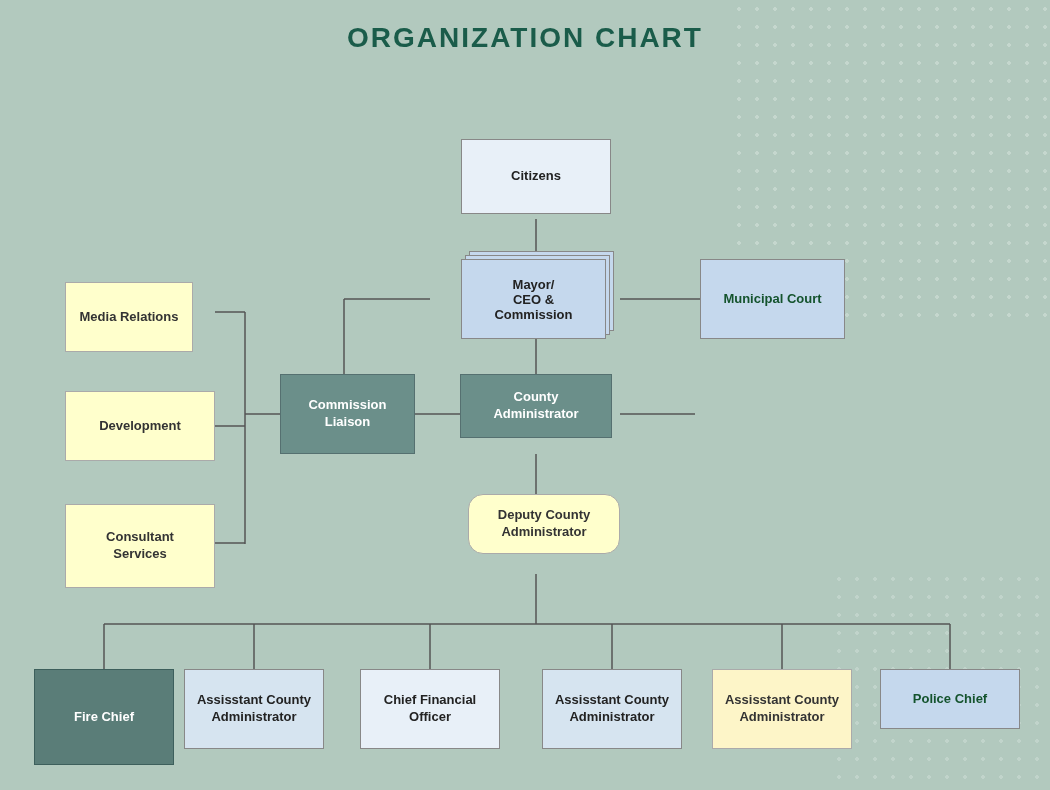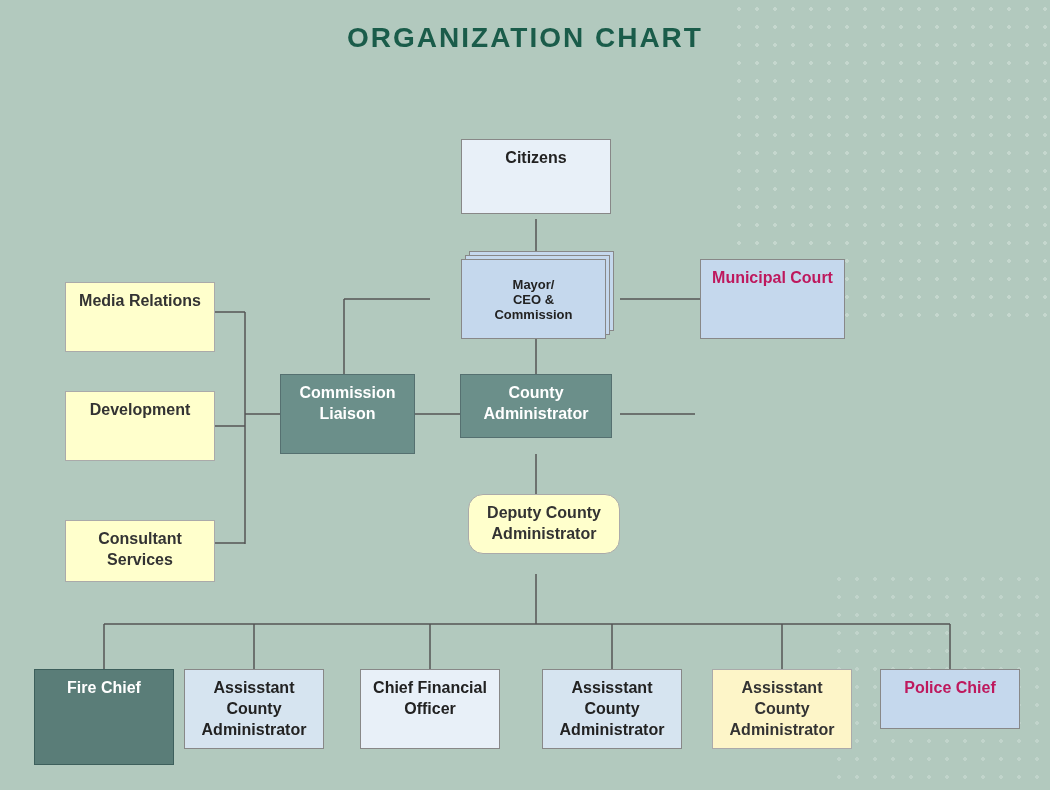--- a/index.html
+++ b/index.html
@@ -57,40 +57,40 @@
       top: 0; left: 0;
       width: 100%;
       height: 100%;
       pointer-events: none;
     }
 
     
     .box {
       position: absolute;
       display: flex;
-      align-items: flex-start;
+      align-items: center;
       justify-content: center;
       text-align: center;
-      font-size: 16px;
+      font-size: 13px;
       font-weight: 600;
       padding: 8px 10px;
       border: 1.5px solid #888;
       line-height: 1.3;
     }
 
     .box-yellow {
       background-color: #ffffcc;
       border-color: #aaa;
       color: #333;
     }
 
     .box-light-blue {
       background-color: #c5d8ed;
       border-color: #888;
-      color: #be185d;
+      color: #14532d;
     }
 
     .box-blue-white {
       background-color: #e8f0f8;
       border-color: #888;
       color: #222;
     }
 
     .box-teal {
       background-color: #6b8f8a;
@@ -216,29 +216,29 @@
     <div class="stack-front">
       <span style="white-space:pre-line;">Mayor/
 CEO &amp; Commission</span>
     </div>
   </div>
 
   <div class="box box-light-blue" style="left:700px; top:195px; width:145px; height:80px;">
     <span>Municipal Court</span>
   </div>
 
-  <div class="box box-yellow" style="left:65px; top:218px; width:150px; height:70px;">
+  <div class="box box-yellow" style="left:65px; top:218px; width:128px; height:70px;">
     <span>Media Relations</span>
   </div>
 
   <div class="box box-yellow" style="left:65px; top:327px; width:150px; height:70px;">
     <span>Development</span>
   </div>
 
-  <div class="box box-yellow" style="left:65px; top:456px; width:150px; height:62px;">
+  <div class="box box-yellow" style="left:65px; top:440px; width:150px; height:84px;">
     <span style="white-space:pre-line;">Consultant
 Services</span>
   </div>
 
   <div class="box box-teal" style="left:280px; top:310px; width:135px; height:80px;">
     <span style="white-space:pre-line;">Commission
 Liaison</span>
   </div>
 
   <div class="box box-teal" style="left:460px; top:310px; width:152px; height:64px;">

